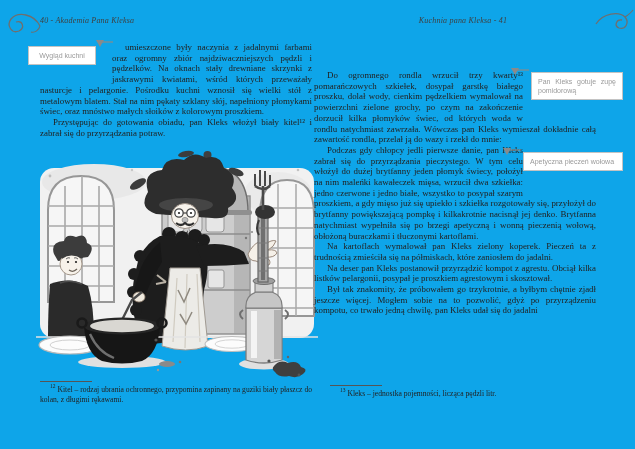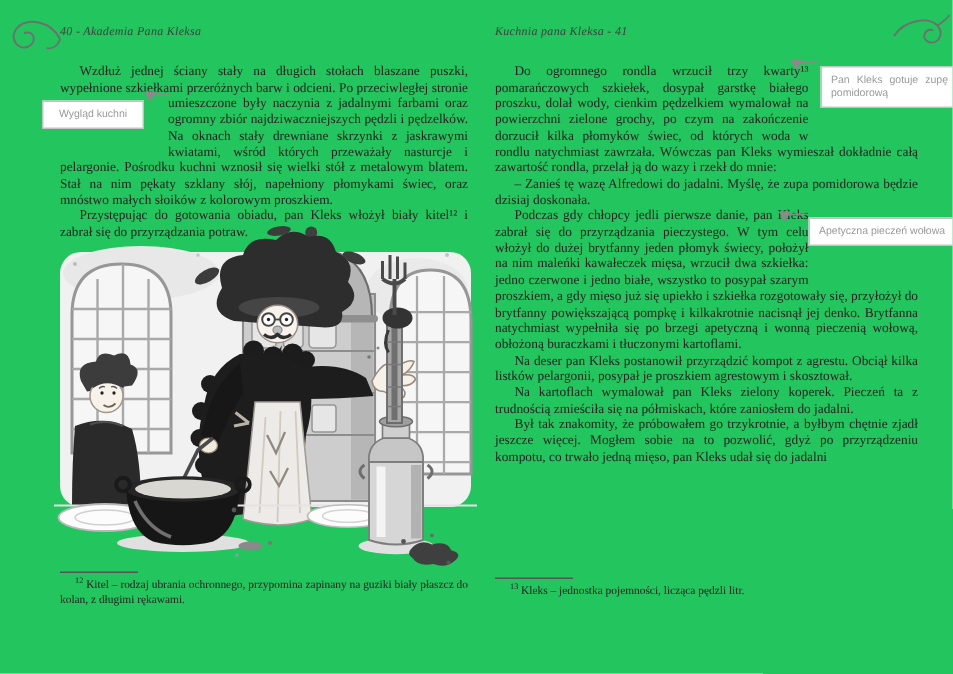--- a/index.html
+++ b/index.html
@@ -1,33 +1,33 @@
 <!DOCTYPE html>
 <html lang="pl"><head>
 <meta charset="utf-8">
 <style>
   html,body{margin:0;padding:0;}
   body{width:635px;height:449px;background:#ffffff;overflow:hidden;position:relative;
        font-family:"Liberation Serif", serif;color:#222;}
-  .spread{position:absolute;inset:0;background:#22c55e;}
+  .spread{position:absolute;inset:0;background:#0ea5e9;}
 
   
   .running-head{font-style:italic;font-size:8px;color:#3f3f3f;letter-spacing:.2px;}
   .head-left{position:absolute;left:40px;top:16px;width:272px;text-align:left;}
-  .head-right{position:absolute;left:330px;top:16px;width:266px;text-align:left;}
+  .head-right{position:absolute;left:330px;top:16px;width:266px;text-align:center;}
 
   
   .flourish{position:absolute;color:#6f6f6f;}
   .flourish-tl{left:2px;top:6px;}
   .flourish-tr{left:594px;top:8px;}
 
   
   .col{position:absolute;top:42px;font-size:8.9px;line-height:10.7px;text-align:justify;}
   .col-left{left:40px;width:272px;}
-  .col-right{left:330px;width:282px;}
+  .col-right{left:314px;width:282px;margin-top:28px;}
   p.para{margin:0;text-indent:13px;}
 
   
   .fl{position:relative;}
   .fl-left{float:left;width:64px;height:33px;margin:0 8px 0 0;}
   .fl-right{float:right;width:66px;height:46px;margin:0 0 0 7px;}
   .margin-box{position:absolute;box-sizing:border-box;background:#fff;border:1px solid #c3c3c3;
       font-family:"Liberation Sans", sans-serif;font-size:7px;line-height:9px;color:#9a9a9a;
       padding:4px 6px;text-indent:0;}
   .box-wyglad{left:-12px;top:4px;width:68px;text-align:center;}
@@ -61,21 +61,21 @@
   </svg>
   <svg class="flourish flourish-tr" width="40" height="28" viewBox="0 0 40 28">
     <path d="M2,16 C9,5 25,3 31,9 C36,15 31,22 25,20 C20,18 22,11 28,12" fill="none" stroke="currentColor" stroke-width="1.3"></path>
     <path d="M31,9 C34,7 37,5 39,2" fill="none" stroke="currentColor" stroke-width="1.1"></path>
   </svg>
 
   <div class="running-head head-left">40 - Akademia Pana Kleksa</div>
   <div class="running-head head-right">Kuchnia pana Kleksa - 41</div>
 
   <div class="col col-left">
-    <p class="para"><span>Wzdłuż jednej ściany stały na długich stołach blaszane puszki, wypełnione szkiełkami przeróżnych barw i odcieni. Po przeciwległej stronie</span><span class="fl fl-left">
+    <p class="para"><span class="fl fl-left">
           <span class="margin-box box-wyglad">Wygląd kuchni</span>
           <svg class="note-arrow arrow-wyglad" width="18" height="10" viewBox="0 0 18 10">
             <path d="M4,3 H17" stroke="currentColor" stroke-width="1.2" fill="none"></path>
             <path d="M0,1 L8,1 L4,8 Z" fill="currentColor"></path>
           </svg>
         </span> <span>umieszczone były naczynia z jadalnymi farbami oraz ogromny zbiór najdziwaczniejszych pędzli i pędzelków. Na oknach stały drewniane skrzynki z jaskrawymi kwiatami, wśród których przeważały nasturcje i pelargonie. Pośrodku kuchni wznosił się wielki stół z metalowym blatem. Stał na nim pękaty szklany słój, napełniony płomykami świec, oraz mnóstwo małych słoików z kolorowym proszkiem.</span></p>
     <p class="para">Przystępując do gotowania obiadu, pan Kleks włożył biały kitel¹² i zabrał się do przyrządzania potraw.</p>
   </div>
 
   <svg class="illustration" viewBox="0 0 282 242">
@@ -242,31 +242,30 @@
   </div>
 
   <div class="col col-right">
     <p class="para"><span class="fl fl-right">
           <span class="margin-box box-zupa">Pan Kleks gotuje zupę pomidorową</span>
           <svg class="note-arrow arrow-zupa" width="20" height="10" viewBox="0 0 20 10">
             <path d="M6,3 H19" stroke="currentColor" stroke-width="1.2" fill="none"></path>
             <path d="M1,1 L9,1 L5,8 Z" fill="currentColor"></path>
           </svg>
         </span><span>Do ogromnego rondla wrzucił trzy kwarty¹³ pomarańczowych szkiełek, dosypał garstkę białego proszku, dolał wody, cienkim pędzelkiem wymalował na powierzchni zielone grochy, po czym na zakończenie dorzucił kilka płomyków świec, od których woda w rondlu natychmiast zawrzała. Wówczas pan Kleks wymieszał dokładnie całą zawartość rondla, przelał ją do wazy i rzekł do mnie:</span></p>
-    <p class="para">– Zanieś tę wazę Alfredowi do jadalni. Myślę, że zupa pomidorowa będzie dzisiaj doskonała.</p>
     <p class="para"><span class="fl fl-right">
           <span class="margin-box box-pieczen">Apetyczna pieczeń wołowa</span>
           <svg class="note-arrow arrow-pieczen" width="20" height="10" viewBox="0 0 20 10">
             <path d="M6,3 H19" stroke="currentColor" stroke-width="1.2" fill="none"></path>
             <path d="M1,1 L9,1 L5,8 Z" fill="currentColor"></path>
           </svg>
         </span><span>Podczas gdy chłopcy jedli pierwsze danie, pan Kleks zabrał się do przyrządzania pieczystego. W tym celu włożył do dużej brytfanny jeden płomyk świecy, położył na nim maleńki kawałeczek mięsa, wrzucił dwa szkiełka: jedno czerwone i jedno białe, wszystko to posypał szarym proszkiem, a gdy mięso już się upiekło i szkiełka rozgotowały się, przyłożył do brytfanny powiększającą pompkę i kilkakrotnie nacisnął jej denko. Brytfanna natychmiast wypełniła się po brzegi apetyczną i wonną pieczenią wołową, obłożoną buraczkami i tłuczonymi kartoflami.</span></p>
+    <p class="para">Na kartoflach wymalował pan Kleks zielony koperek. Pieczeń ta z trudnością zmieściła się na półmiskach, które zaniosłem do jadalni.</p>
     <p class="para">Na deser pan Kleks postanowił przyrządzić kompot z agrestu. Obciął kilka listków pelargonii, posypał je proszkiem agrestowym i skosztował.</p>
-    <p class="para">Na kartoflach wymalował pan Kleks zielony koperek. Pieczeń ta z trudnością zmieściła się na półmiskach, które zaniosłem do jadalni.</p>
-    <p class="para">Był tak znakomity, że próbowałem go trzykrotnie, a byłbym chętnie zjadł jeszcze więcej. Mogłem sobie na to pozwolić, gdyż po przyrządzeniu kompotu, co trwało jedną mięso, pan Kleks udał się do jadalni</p>
+    <p class="para">Był tak znakomity, że próbowałem go trzykrotnie, a byłbym chętnie zjadł jeszcze więcej. Mogłem sobie na to pozwolić, gdyż po przyrządzeniu kompotu, co trwało jedną chwilę, pan Kleks udał się do jadalni</p>
   </div>
 
   <div class="footnote fn-right">
     <hr class="fn-rule">
     <div class="fn-text">
       <span class="fn-marker">13</span>
       <span class="fn-term">Kleks</span><span> – jednostka pojemności, licząca pędzli litr.</span>
     </div>
   </div>
 

